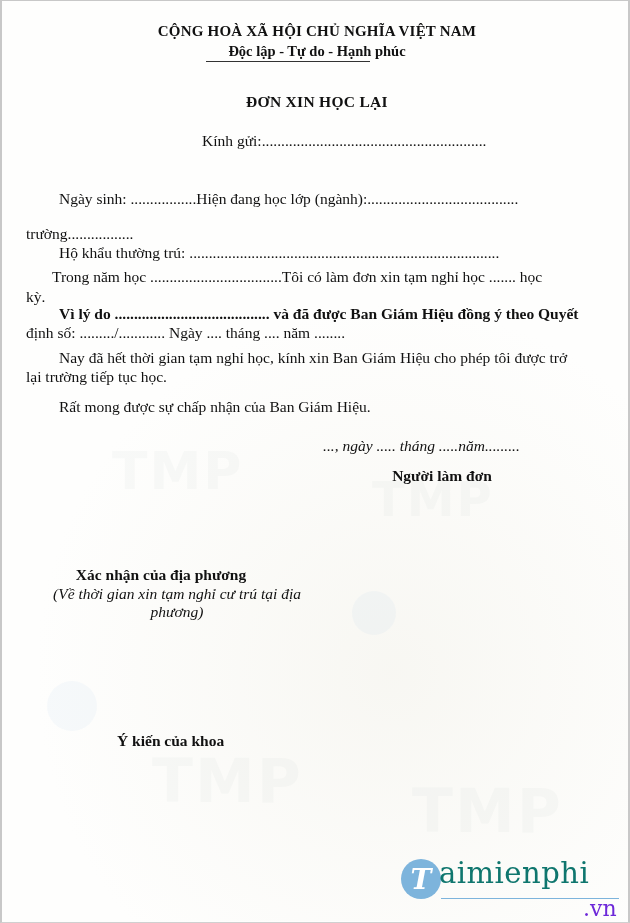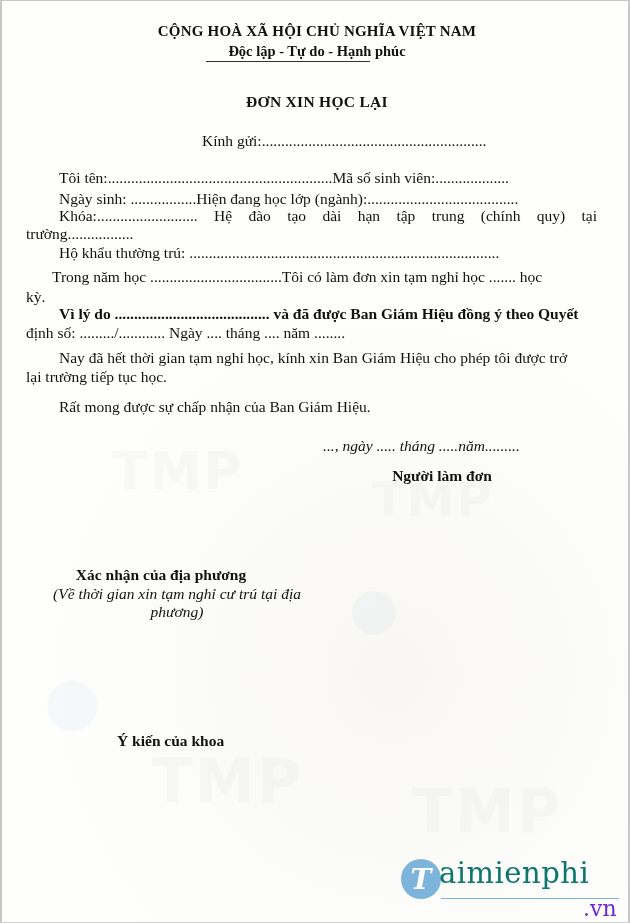--- a/index.html
+++ b/index.html
@@ -95,23 +95,21 @@
   <div class="wm-circle" style="left:45px; top:680px; width:50px; height:50px;"></div>
 
   <div class="abs nation">CỘNG HOÀ XÃ HỘI CHỦ NGHĨA VIỆT NAM</div>
   <div class="abs motto">Độc lập - Tự do - Hạnh phúc</div>
   <div class="motto-line"></div>
 
   <div class="abs title">ĐƠN XIN HỌC LẠI</div>
 
   <div class="abs line" style="left:200px; top:131px;">Kính gửi:..........................................................</div>
 
-  <div class="abs line" style="left:57px; top:168px;">Tôi tên:..........................................................Mã số sinh viên:...................</div>
   <div class="abs line" style="left:57px; top:189px;">Ngày sinh: .................Hiện đang học lớp (ngành):.......................................</div>
-  <div class="abs line justify" style="left:57px; top:206px; width:538px;">Khóa:.......................... Hệ đào tạo dài hạn tập trung (chính quy) tại</div>
   <div class="abs line" style="left:24px; top:224px;">trường.................</div>
   <div class="abs line" style="left:57px; top:243px;">Hộ khẩu thường trú: ................................................................................</div>
 
   <div class="abs line" style="left:50px; top:267px;">Trong năm học  ..................................Tôi có làm đơn xin tạm nghỉ học .......  học</div>
   <div class="abs line" style="left:24px; top:287px;">kỳ.</div>
   <div class="abs line" style="left:57px; top:304px;font-weight:bold;">Vì lý do ........................................ và đã được Ban Giám Hiệu đồng ý theo Quyết</div>
   <div class="abs line" style="left:24px; top:323px;">định số: ........./............ Ngày .... tháng .... năm ........</div>
   <div class="abs line" style="left:57px; top:348px;">Nay đã hết thời gian tạm nghỉ học, kính xin Ban Giám Hiệu cho phép tôi được trở</div>
   <div class="abs line" style="left:24px; top:367px;">lại trường tiếp tục học.</div>
   <div class="abs line" style="left:57px; top:397px;">Rất mong được sự chấp nhận của Ban Giám Hiệu.</div>

